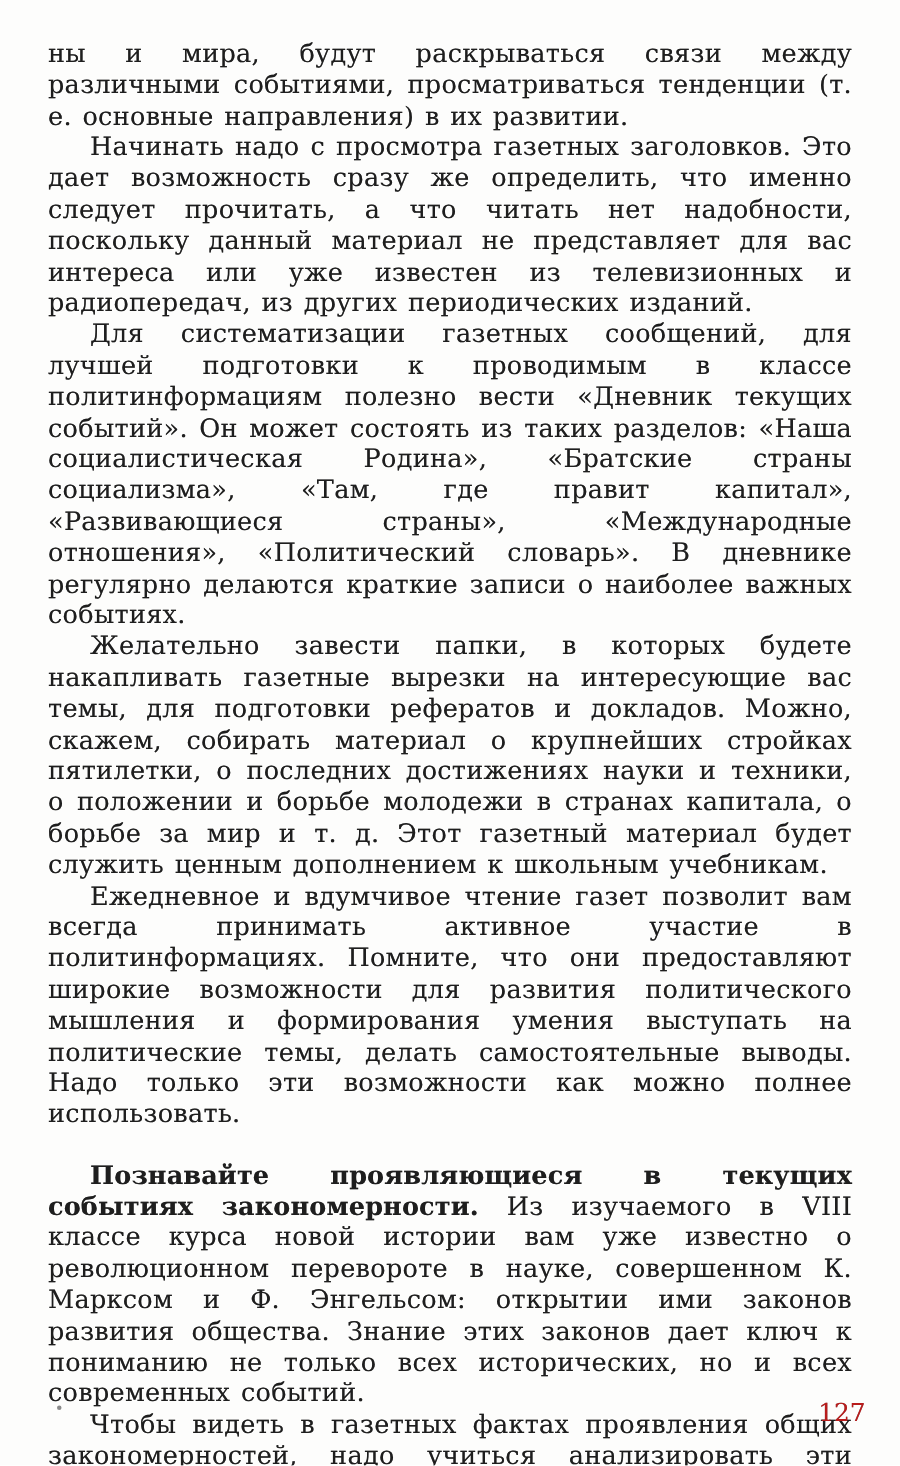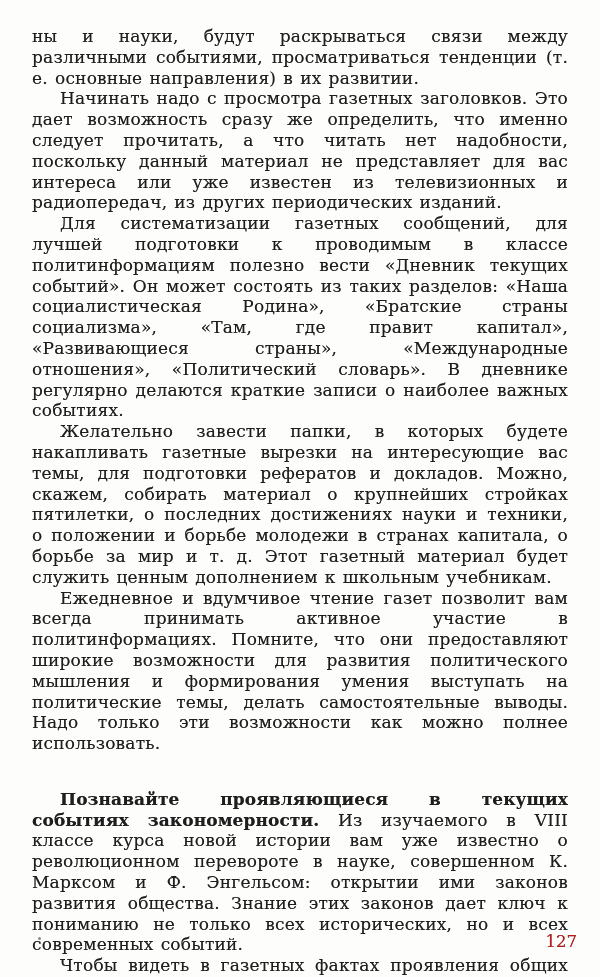--- a/index.html
+++ b/index.html
@@ -29,21 +29,21 @@
     line-height: 20.8px;
     text-indent: 28px;
     letter-spacing: 0.2px;
     word-spacing: 1.5px;
     text-shadow: 0 0 0.4px rgba(20,20,20,0.55);
   }
   .para.continuation {
     text-indent: 0;
   }
   .para.section-start {
-    margin-top: 35px;
+    margin-top: 20px;
   }
   .para .lead {
     font-weight: bold;
     letter-spacing: 0.1px;
   }
   .page-number {
     position: absolute;
     top: 932px;
     left: 0;
     width: 577px;
@@ -60,21 +60,21 @@
     height: 3px;
     border-radius: 50%;
     background: #8a8a8a;
   }
 </style>
 </head>
 <body>
 
 <div class="page">
   <main class="text-block">
-    <p class="para continuation">ны и науки, будут раскрываться связи между различными событиями, просматриваться тенденции (т. е. основные направления) в их развитии.</p>
+    <p class="para continuation">ны и мира, будут раскрываться связи между различными событиями, просматриваться тенденции (т. е. основные направления) в их развитии.</p>
     <p class="para">Начинать надо с просмотра газетных заголовков. Это дает возможность сразу же определить, что именно следует прочитать, а что читать нет надобности, поскольку данный материал не представляет для вас интереса или уже известен из телевизионных и радиопередач, из других периодических изданий.</p>
     <p class="para">Для систематизации газетных сообщений, для лучшей подготовки к проводимым в классе политинформациям полезно вести «Дневник текущих событий». Он может состоять из таких разделов: «Наша социалистическая Родина», «Братские страны социализма», «Там, где правит капитал», «Развивающиеся страны», «Международные отношения», «Политический словарь». В дневнике регулярно делаются краткие записи о наиболее важных событиях.</p>
     <p class="para">Желательно завести папки, в которых будете накапливать газетные вырезки на интересующие вас темы, для подготовки рефератов и докладов. Можно, скажем, собирать материал о крупнейших стройках пятилетки, о последних достижениях науки и техники, о положении и борьбе молодежи в странах капитала, о борьбе за мир и т. д. Этот газетный материал будет служить ценным дополнением к школьным учебникам.</p>
     <p class="para">Ежедневное и вдумчивое чтение газет позволит вам всегда принимать активное участие в политинформациях. Помните, что они предоставляют широкие возможности для развития политического мышления и формирования умения выступать на политические темы, делать самостоятельные выводы. Надо только эти возможности как можно полнее использовать.</p>
     <p class="para section-start"><strong class="lead">Познавайте проявляющиеся в текущих событиях закономерности.</strong> <span>Из изучаемого в VIII классе курса новой истории вам уже известно о революционном перевороте в науке, совершенном К. Марксом и Ф. Энгельсом: открытии ими законов развития общества. Знание этих законов дает ключ к пониманию не только всех исторических, но и всех современных событий.</span></p>
     <p class="para">Чтобы видеть в газетных фактах проявления общих закономерностей, надо учиться анализировать эти факты, раскрывать их сущность и значение. С этой целью используется памятка:</p>
   </main>
 
   <div class="speck"></div>
 

